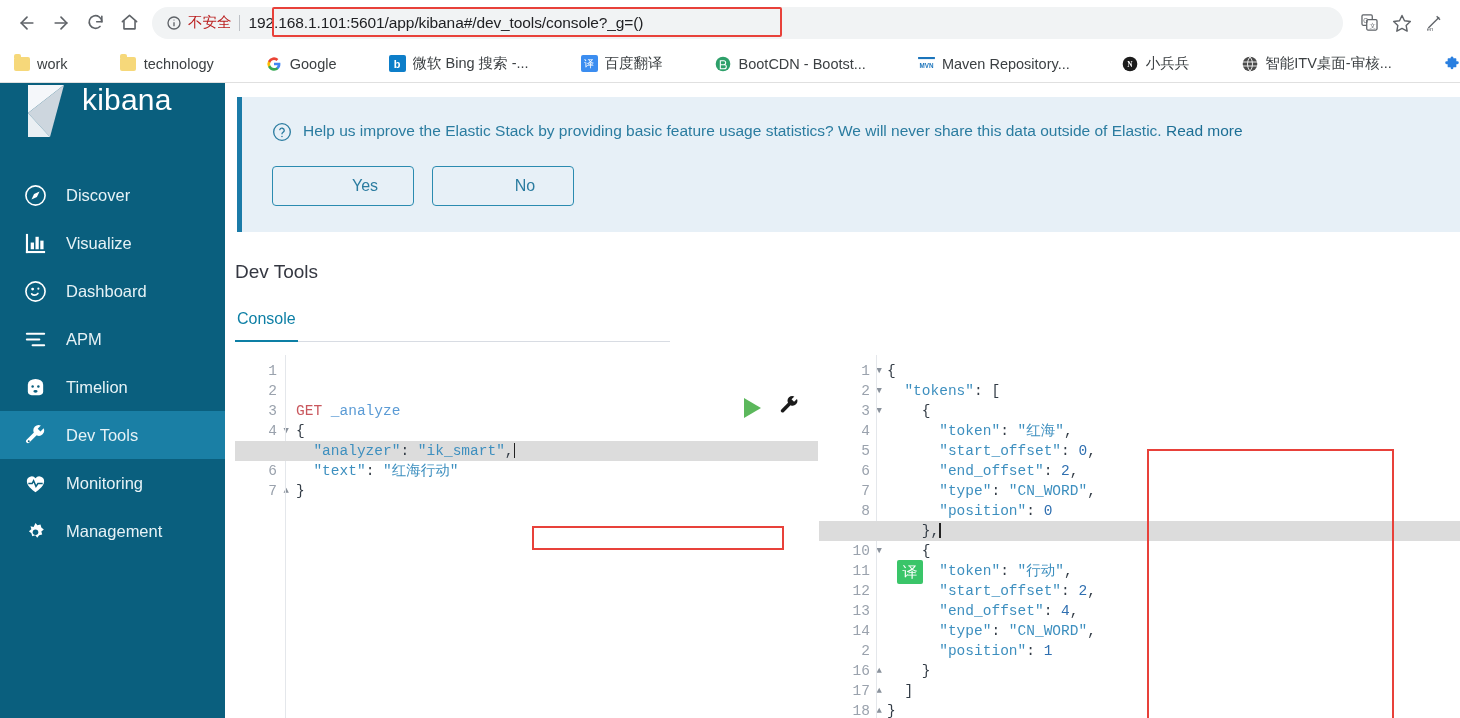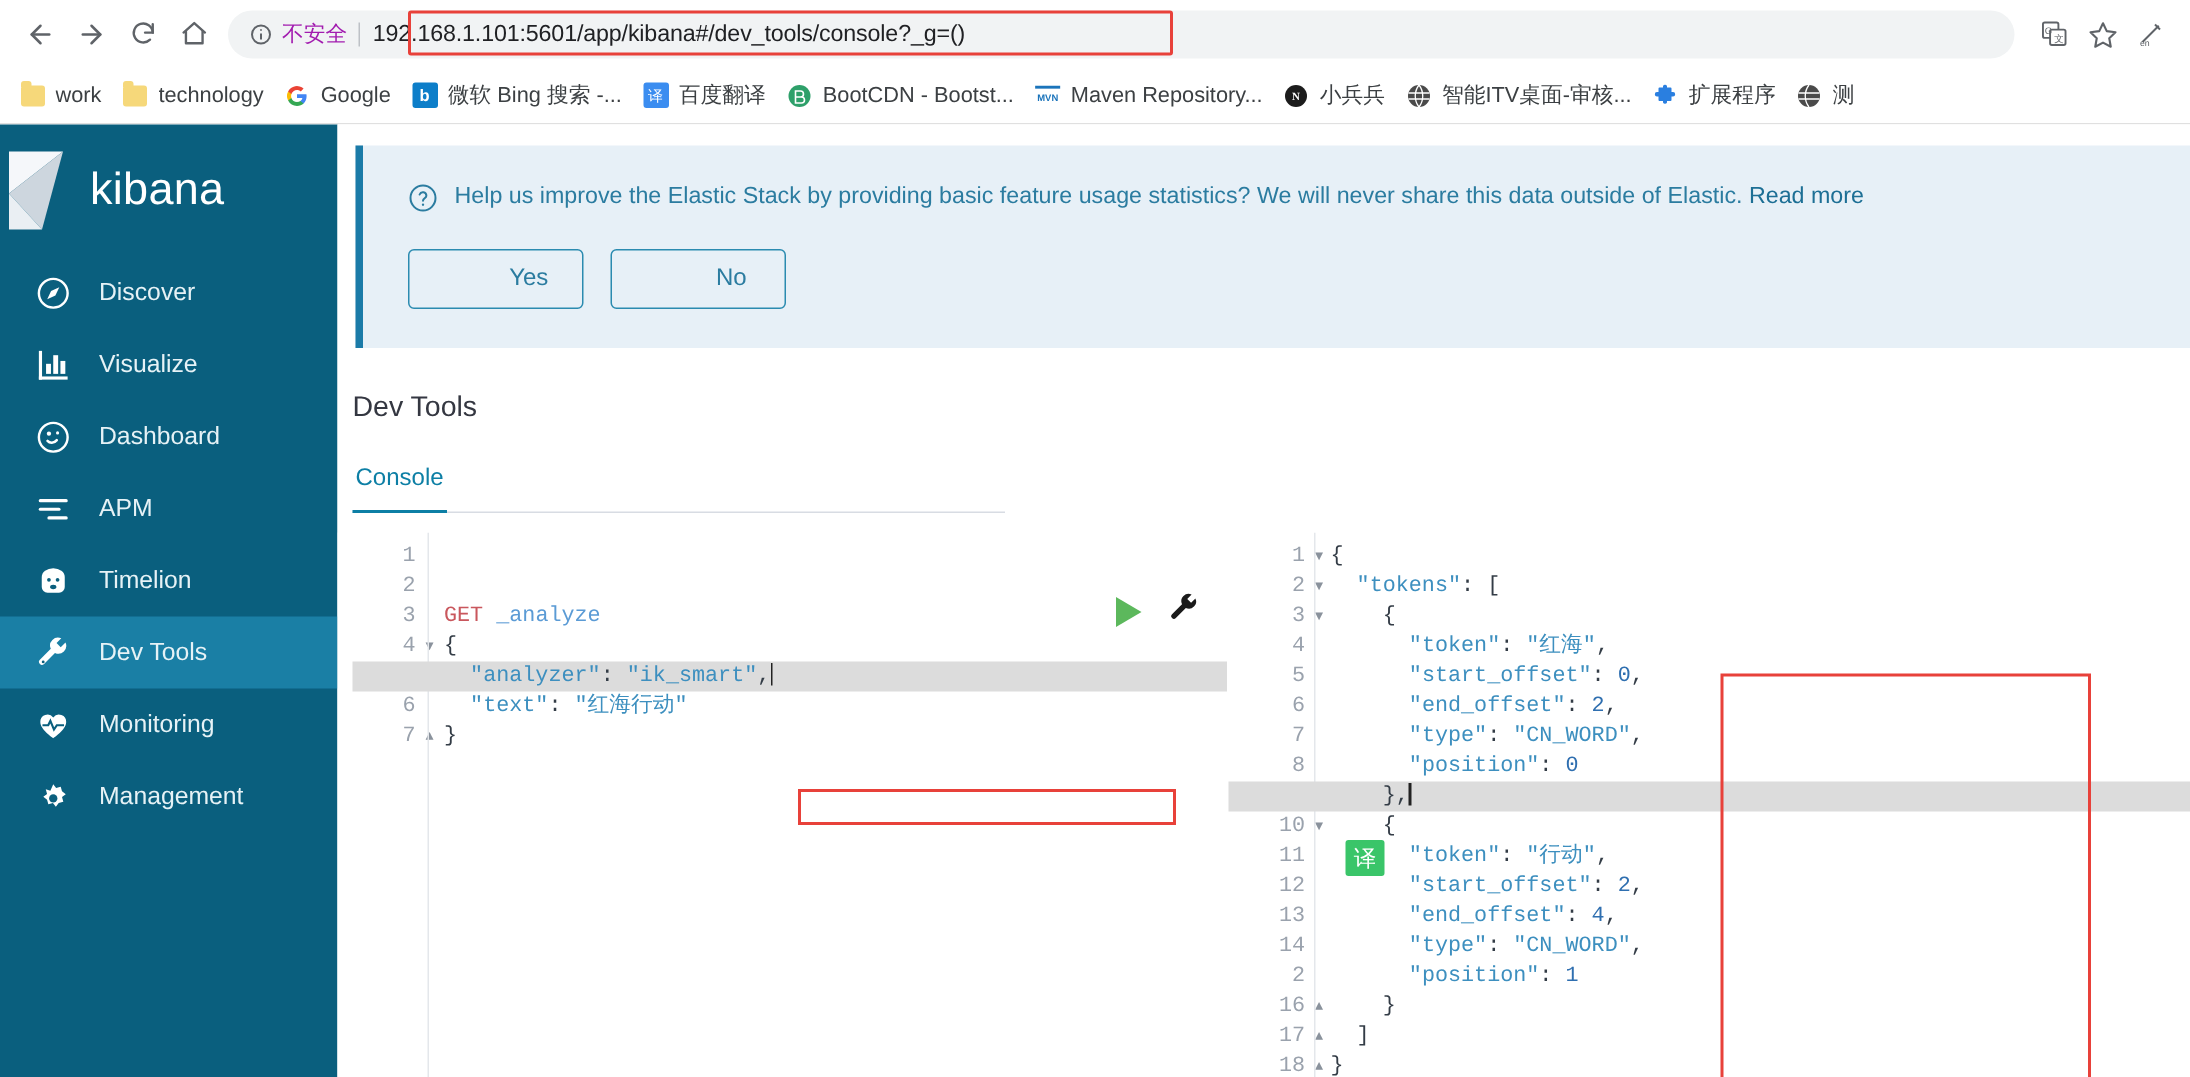--- a/index.html
+++ b/index.html
@@ -38,21 +38,21 @@
     position: relative;
     min-width: 0;
   }
   .info-circle {
     width: 16px; height: 16px;
     flex-shrink: 0;
     margin-right: 6px;
   }
   .not-secure {
     font-size: 14.5px;
-    color: #a21caf;
+    color: #b91c1c;
     white-space: nowrap;
     margin-right: 7px;
   }
   .url-divider {
     width: 1px; height: 16px; background: #bdc1c6; margin-right: 9px;
     flex-shrink: 0;
   }
   .url-wrap {
     flex: 1; min-width: 0;
     position: relative;
@@ -85,20 +85,21 @@
   }
 
   
   .bookmarks-bar {
     height: 38px; width: 1460px;
     background: #ffffff;
     display: flex; align-items: center;
     padding: 0 6px;
     border-bottom: 1px solid #e0e0e0;
     overflow: hidden;
+    gap: 38px;
   }
   .bookmark {
     display: flex; align-items: center;
     padding: 4px 7px;
     border-radius: 4px;
     flex-shrink: 0;
     max-width: 185px;
   }
   .bm-icon {
     width: 17px; height: 17px;
@@ -132,23 +133,23 @@
 
   
   .sidebar {
     width: 225px; min-width: 225px;
     background: #0a5f7e;
     height: 635px;
     padding-top: 0;
     position: relative;
   }
   .kb-logo-row {
-    display: flex; align-items: center;
+    display: flex; align-items: flex-start;
     height: 88px;
-    padding-left: 4px;
+    padding-left: 26px;
   }
   .kb-mark {
     width: 42px; height: 56px;
     position: relative;
     flex-shrink: 0;
   }
   .kb-name {
     color: #ffffff;
     font-size: 30px;
     margin-left: 14px;
@@ -197,21 +198,21 @@
     width: 20px; height: 20px; flex-shrink: 0; margin-right: 11px;
     margin-top: 1px;
   }
   .banner-text {
     font-size: 15.5px; color: #2b7ca0;
     line-height: 1.35;
   }
   .banner-link { color: #1d6f95; text-decoration: none; }
   .banner-btns { display: flex; margin-top: 24px; }
   .bn-btn {
-    width: 117px; height: 40px;
+    width: 142px; height: 40px;
     border: 1px solid #2b8bb0;
     border-radius: 4px;
     background: transparent;
     color: #2b7ca0;
     font-size: 16px;
     font-family: "Liberation Sans", sans-serif;
     margin-right: 18px;
     cursor: pointer;
     padding-left: 44px;
   }

